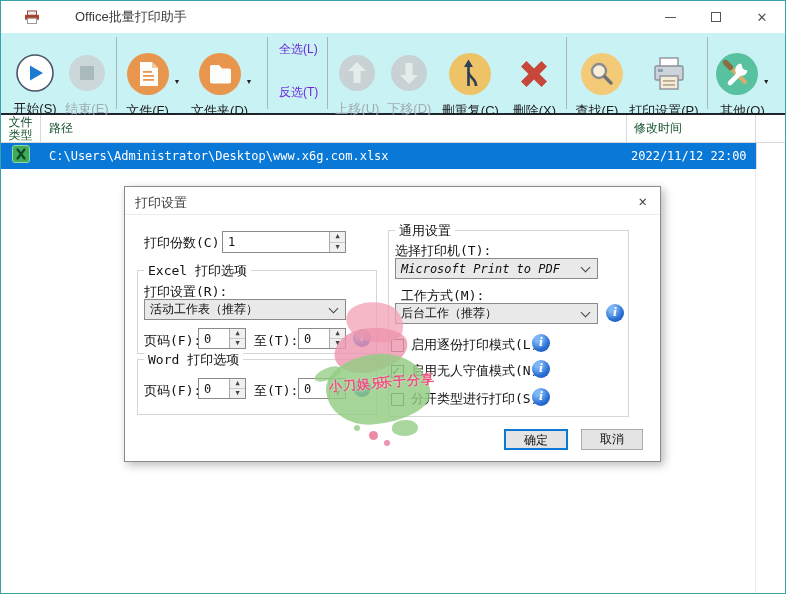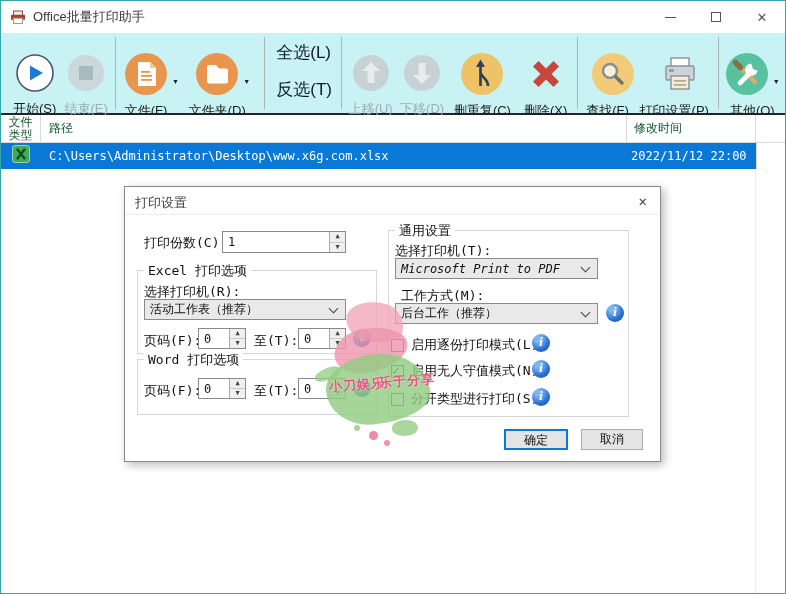--- a/index.html
+++ b/index.html
@@ -2,39 +2,39 @@
 <html><head>
 <meta charset="utf-8">
 <style>
   * { margin:0; padding:0; box-sizing:border-box; }
   html,body { width:786px; height:594px; }
   body { font-family:"Liberation Sans", sans-serif; background:#fff; position:relative; overflow:hidden; }
 
   .window { position:absolute; inset:0; width:786px; height:594px; border:1px solid #35a3aa; background:#fff; display:flex; flex-direction:column; }
 
   
-  .titlebar { height:32px; background:#fff; display:flex; align-items:center; padding-left:9px; flex:0 0 auto; }
+  .titlebar { height:32px; background:#fff; display:flex; align-items:center; padding-left:23px; flex:0 0 auto;gap:28px; }
   .app-icon { width:16px; height:15px; margin-right:7px; flex:0 0 auto; }
   .title-text { font-size:13px; color:#3a3a3a; }
   .win-controls { margin-left:auto; display:flex; height:100%; }
   .win-btn { width:46px; height:100%; display:flex; align-items:center; justify-content:center; color:#555; }
   .min-bar { width:11px; height:1px; background:#555; }
   .max-box { width:10px; height:10px; border:1px solid #555; }
   .close-x { font-size:13px; color:#555; line-height:1; }
 
   
   .toolbar { height:82px; background:#c9f2f4; border-bottom:2px solid #20262e; display:flex; align-items:stretch; padding:0 2px 0 8px; flex:0 0 auto; }
   .tb-btn { display:flex; flex-direction:column; align-items:center; justify-content:flex-start; padding-top:20px; cursor:default; }
   .tb-ic-row { height:46px; display:flex; align-items:center; }
   .tb-label { font-size:13px; color:#1b1b1b; margin-top:3px; white-space:nowrap; }
   .tb-btn.disabled .tb-label { color:#9fadb2; }
   .dd-arrow { font-size:7px; color:#222; margin-left:4px; margin-top:10px; }
   .tb-sep { width:1px; background:#a9b6b8; margin:4px 3px; }
   .tb-textgroup { display:flex; flex-direction:column; justify-content:space-between; padding:8px 6px 12px 8px; }
-  .tb-textbtn { font-size:17px; color:#0f172a; white-space:nowrap; }
+  .tb-textbtn { font-size:12px; color:#6d28d9; white-space:nowrap; }
 
   
   .table-header { height:28px; display:flex; background:#fff; border-bottom:1px solid #d9d9d9; flex:0 0 auto; }
   .th { border-right:1px solid #d9d9d9; display:flex; align-items:center; font-size:12px; color:#14532d; }
   .th-type { width:40px; justify-content:center; text-align:center; line-height:13px; padding:1px 7px; }
   .th-path { width:586px; padding-left:8px; }
   .th-date { width:129px; padding-left:7px; }
   .th-end  { width:29px; border-right:none; }
   .file-row { height:26px; display:flex; flex:0 0 auto; }
   .fr-type { width:40px; background:#0a78d7; display:flex; align-items:center; justify-content:center; }
@@ -299,21 +299,21 @@
       <span class="spin-value">1</span>
       <div class="spin-btns">
         <div class="spin-up">▲</div>
         <div class="spin-down">▼</div>
       </div>
     </div>
 
     <div class="groupbox" style="left:12px; top:83px; width:240px; height:84px;">
       <span class="group-legend">Excel 打印选项</span>
     </div>
-    <span class="dlg-label" style="left:19px; top:96px;">选择打印机(R):</span>
+    <span class="dlg-label" style="left:19px; top:96px;">打印设置(R):</span>
     <div class="combo" style="left:19px; top:112px; width:202px;">
       <span class="combo-text">活动工作表（推荐）</span>
       <span class="combo-arrow"></span>
     </div>
     <span class="dlg-label" style="left:19px; top:145px;">页码(F):</span>
     <div class="spinner" style="left:73px; top:141px; width:48px; height:21px;">
       <span class="spin-value">0</span>
       <div class="spin-btns">
           <div class="spin-up">▲</div>
           <div class="spin-down">▼</div>

